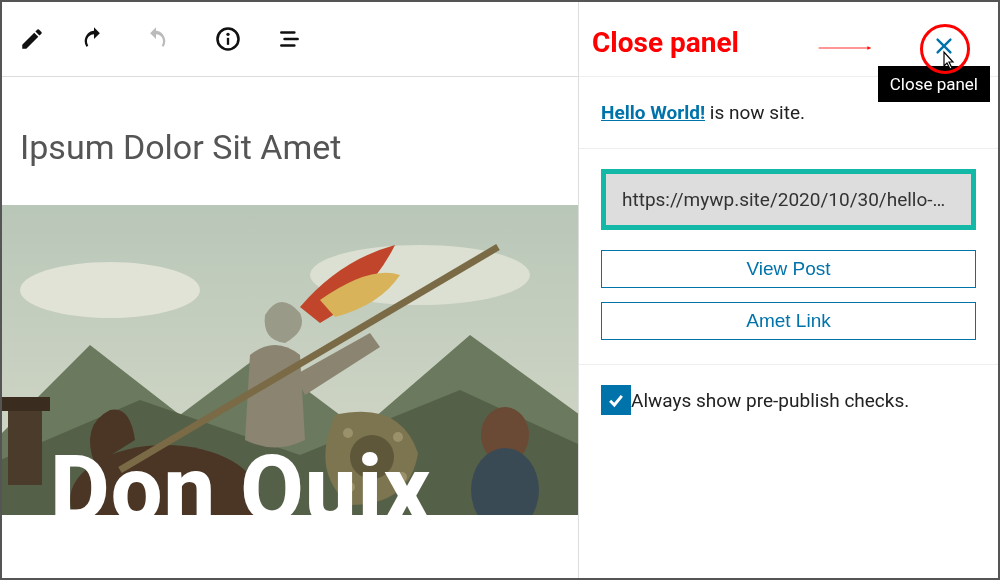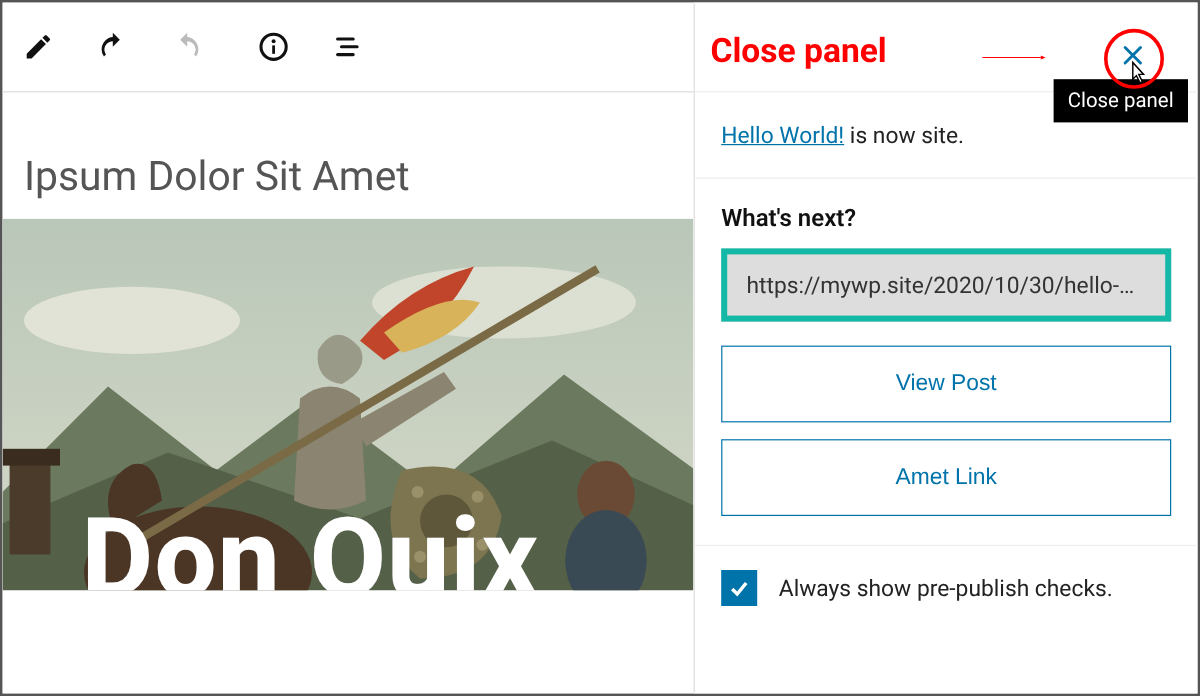--- a/index.html
+++ b/index.html
@@ -29,31 +29,31 @@
   .tbtn.disabled { color: #bbb; cursor: default; }
   .main {
     position: absolute;
     top: 75px; left: 0; right: 420px; bottom: 0;
     overflow: hidden;
   }
   .post-title {
     font-size: 34px;
     font-weight: 400;
     color: #555;
-    padding: 50px 18px 15px 18px;
+    padding: 50px 18px 38px 18px;
   }
   .hero {
     position: relative;
     height: 310px;
     overflow: hidden;
   }
   .hero svg { width: 100%; height: 100%; display: block; }
   .hero-title {
     position: absolute;
-    left: 66px; bottom: -28px;
+    left: 48px; bottom: -28px;
     font-size: 92px;
     font-weight: 800;
     color: #fff;
     letter-spacing: 1px;
   }
   .panel {
     position: absolute;
     top: 0; right: 0; bottom: 0;
     width: 420px;
     border-left: 1px solid #ddd;
@@ -85,21 +85,21 @@
   }
   .notice {
     padding: 24px 22px;
     border-bottom: 1px solid #eee;
     font-size: 19px;
     color: #222;
   }
   .notice a {
     color: #0073aa;
     text-decoration: underline;
-    font-weight: 400;
+    font-weight: 700;
   }
   .section {
     padding: 20px 22px 24px 22px;
     border-bottom: 1px solid #eee;
   }
   .section h3 {
     font-size: 20px;
     font-weight: 600;
     color: #111;
     margin-bottom: 14px;
@@ -120,30 +120,29 @@
     white-space: nowrap;
     overflow: hidden;
     text-overflow: ellipsis;
   }
   .outline-btn {
     width: 100%;
     border: 1.5px solid #0073aa;
     background: #fff;
     color: #0073aa;
     font-size: 19px;
-    padding: 20px 0;
+    padding: 7px 0;
     text-align: center;
     cursor: pointer;
     margin-bottom: 14px;
   }
   .check-row {
     padding: 20px 22px;
     display: flex;
     align-items: center;
-    gap: 18px;
   }
   .chk {
     width: 30px; height: 30px;
     background: #0073aa;
     display: flex;
     align-items: center;
     justify-content: center;
     cursor: pointer;
   }
   .chk svg { stroke: #fff; stroke-width: 3.5; fill: none; }
@@ -269,21 +268,20 @@
         </svg>
     </div>
     <div class="tooltip">Close panel</div>
   </div>
 
   <div class="notice">
     <a href="#">Hello World!</a><span> is now site.</span>
   </div>
 
   <div class="section">
-    <h3>What's next?</h3>
     <div class="addr">https://mywp.site/2020/10/30/hello-…</div>
     <button class="outline-btn">View Post</button>
     <button class="outline-btn" style="margin-bottom:0">Amet Link</button>
   </div>
 
   <div class="check-row">
     <div class="chk">
       <svg width="20" height="20" viewBox="0 0 24 24">
           <polyline points="5,13 10,18 19,7"></polyline>
         </svg>

